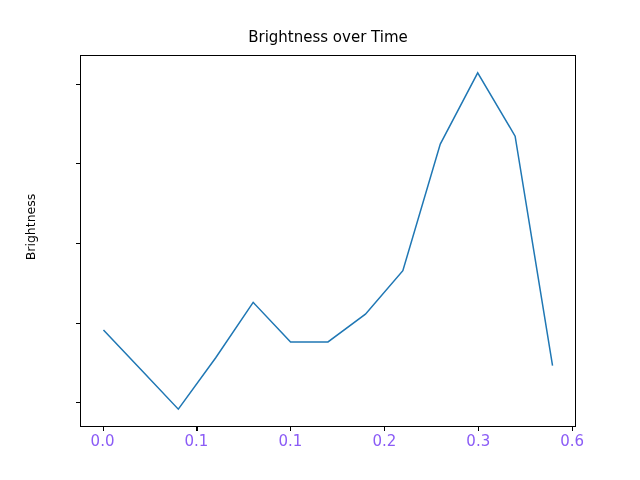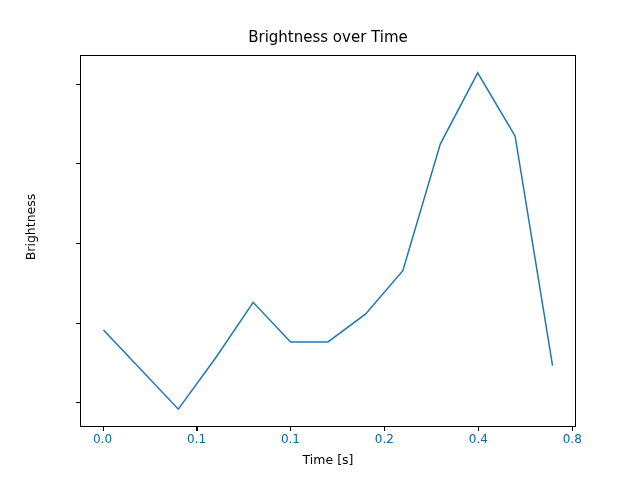--- a/index.html
+++ b/index.html
@@ -43,22 +43,22 @@
     position: absolute;
     left: 0;
     top: 0;
     width: 100%;
     height: 100%;
     display: block;
     overflow: visible;
   }
   .tick-label {
     position: absolute;
-    font-size: 12px;
-    color: #0369a1;
+    font-size: 15px;
+    color: #8b5cf6;
     white-space: nowrap;
   }
   .xtick-label {
     top: 432px;
     text-align: center;
     transform: translateX(-50%);
   }
   .tick-mark {
     position: absolute;
     background: #000000;
@@ -104,22 +104,22 @@
 <div id="figure">
 
   <div id="chart-title">Brightness over Time</div>
 
   <div id="ytick-labels"></div>
   <div id="xtick-labels">
       <div class="tick-label xtick-label" style="left: 102.545px;">0.0</div>
       <div class="tick-label xtick-label" style="left: 196.485px;">0.1</div>
       <div class="tick-label xtick-label" style="left: 290.424px;">0.1</div>
       <div class="tick-label xtick-label" style="left: 384.364px;">0.2</div>
-      <div class="tick-label xtick-label" style="left: 478.303px;">0.4</div>
-      <div class="tick-label xtick-label" style="left: 572.242px;">0.8</div>
+      <div class="tick-label xtick-label" style="left: 478.303px;">0.3</div>
+      <div class="tick-label xtick-label" style="left: 572.242px;">0.6</div>
     </div>
   <div id="tick-marks">
       <div class="tick-mark ytick-mark" style="top: 402.134px;"></div>
       <div class="tick-mark ytick-mark" style="top: 322.561px;"></div>
       <div class="tick-mark ytick-mark" style="top: 242.989px;"></div>
       <div class="tick-mark ytick-mark" style="top: 163.417px;"></div>
       <div class="tick-mark ytick-mark" style="top: 83.8449px;"></div>
       <div class="tick-mark xtick-mark" style="left: 102.545px;"></div>
       <div class="tick-mark xtick-mark" style="left: 196.485px;"></div>
       <div class="tick-mark xtick-mark" style="left: 290.424px;"></div>
@@ -127,17 +127,16 @@
       <div class="tick-mark xtick-mark" style="left: 478.303px;"></div>
       <div class="tick-mark xtick-mark" style="left: 572.242px;"></div>
     </div>
 
   <div id="plot-area">
     <svg id="data-svg" viewBox="0 0 496 372" preserveAspectRatio="none">
       <polyline id="series-path" fill="none" stroke="#1f77b4" stroke-width="1.5" stroke-linejoin="miter" stroke-linecap="butt" vector-effect="non-scaling-stroke" points="22.55,275.52 60.12,315.30 97.70,355.09 135.27,303.37 172.85,247.67 210.42,287.45 248.00,287.45 285.58,259.60 323.15,215.84 360.73,88.52 398.30,16.91 435.88,80.57 473.45,311.33"></polyline>
     </svg>
   </div>
 
-  <div id="xlabel">Time [s]</div>
 
   <div id="ylabel">Brightness</div>
 
 </div>
 
 </body></html>

